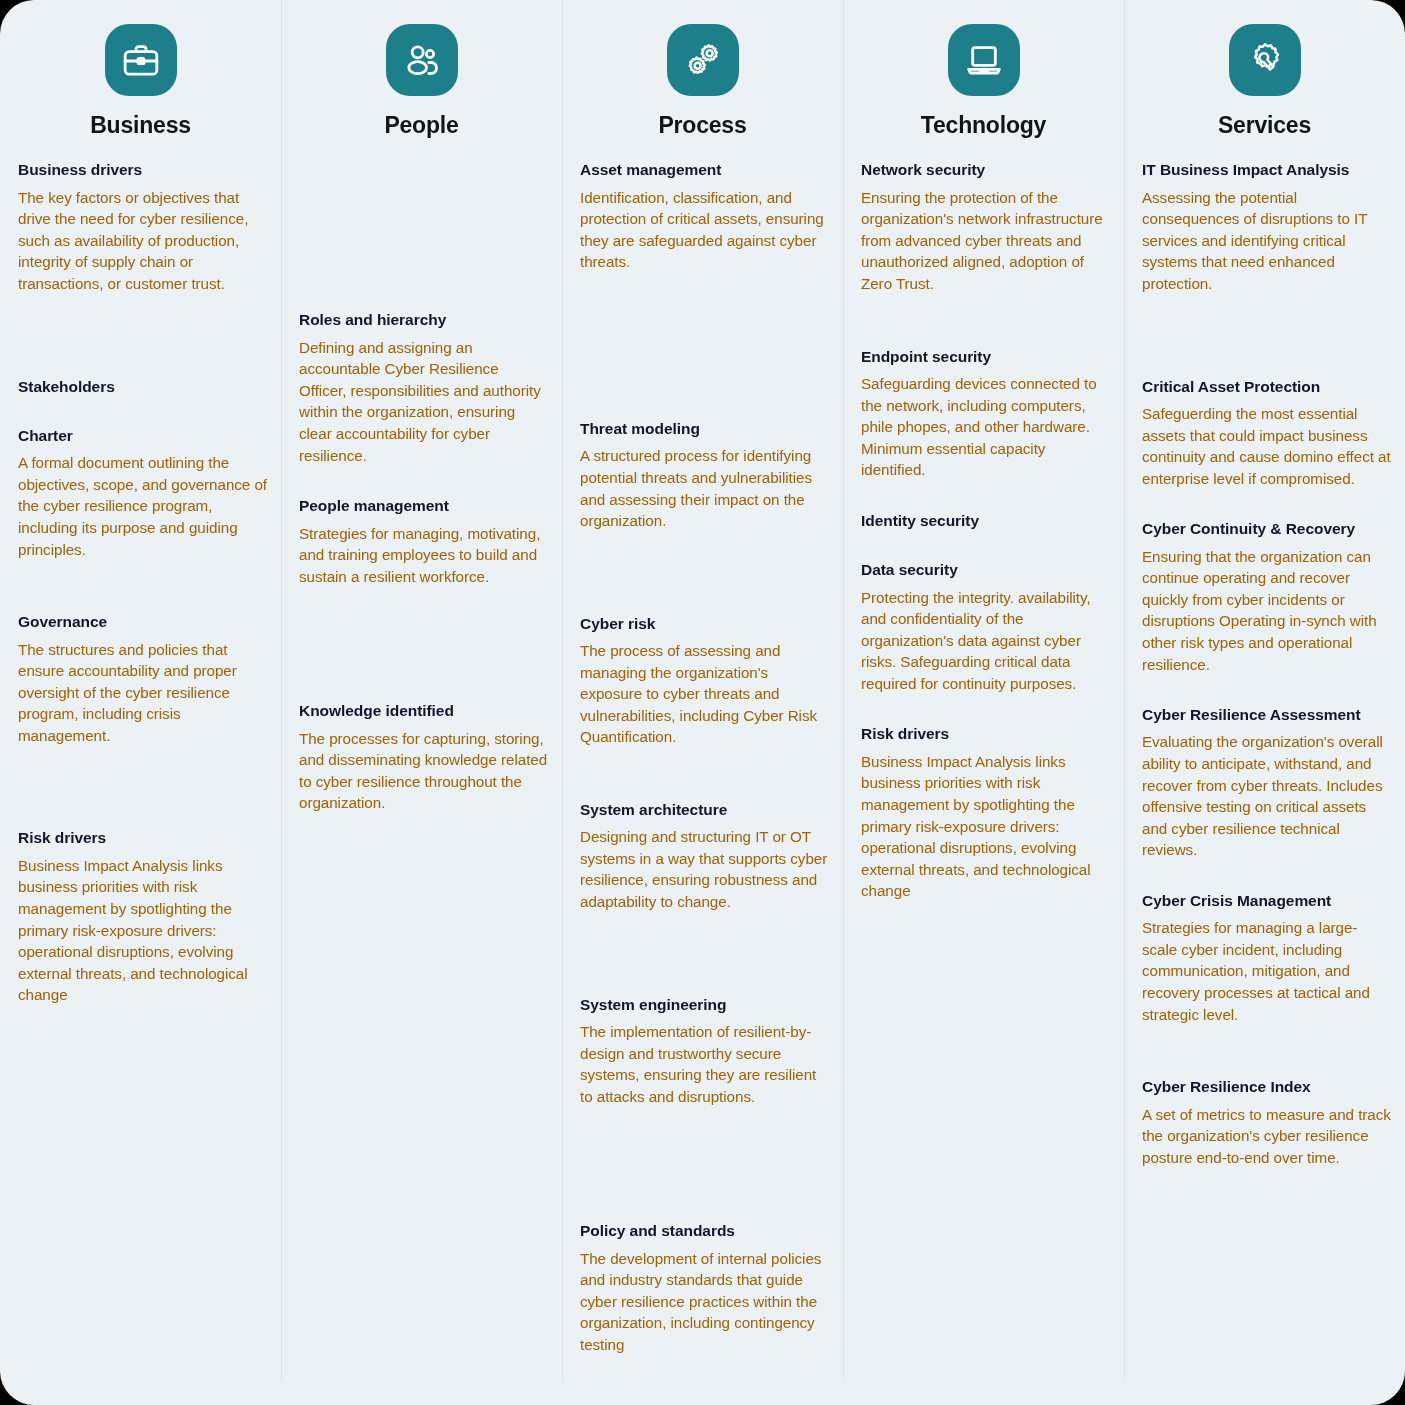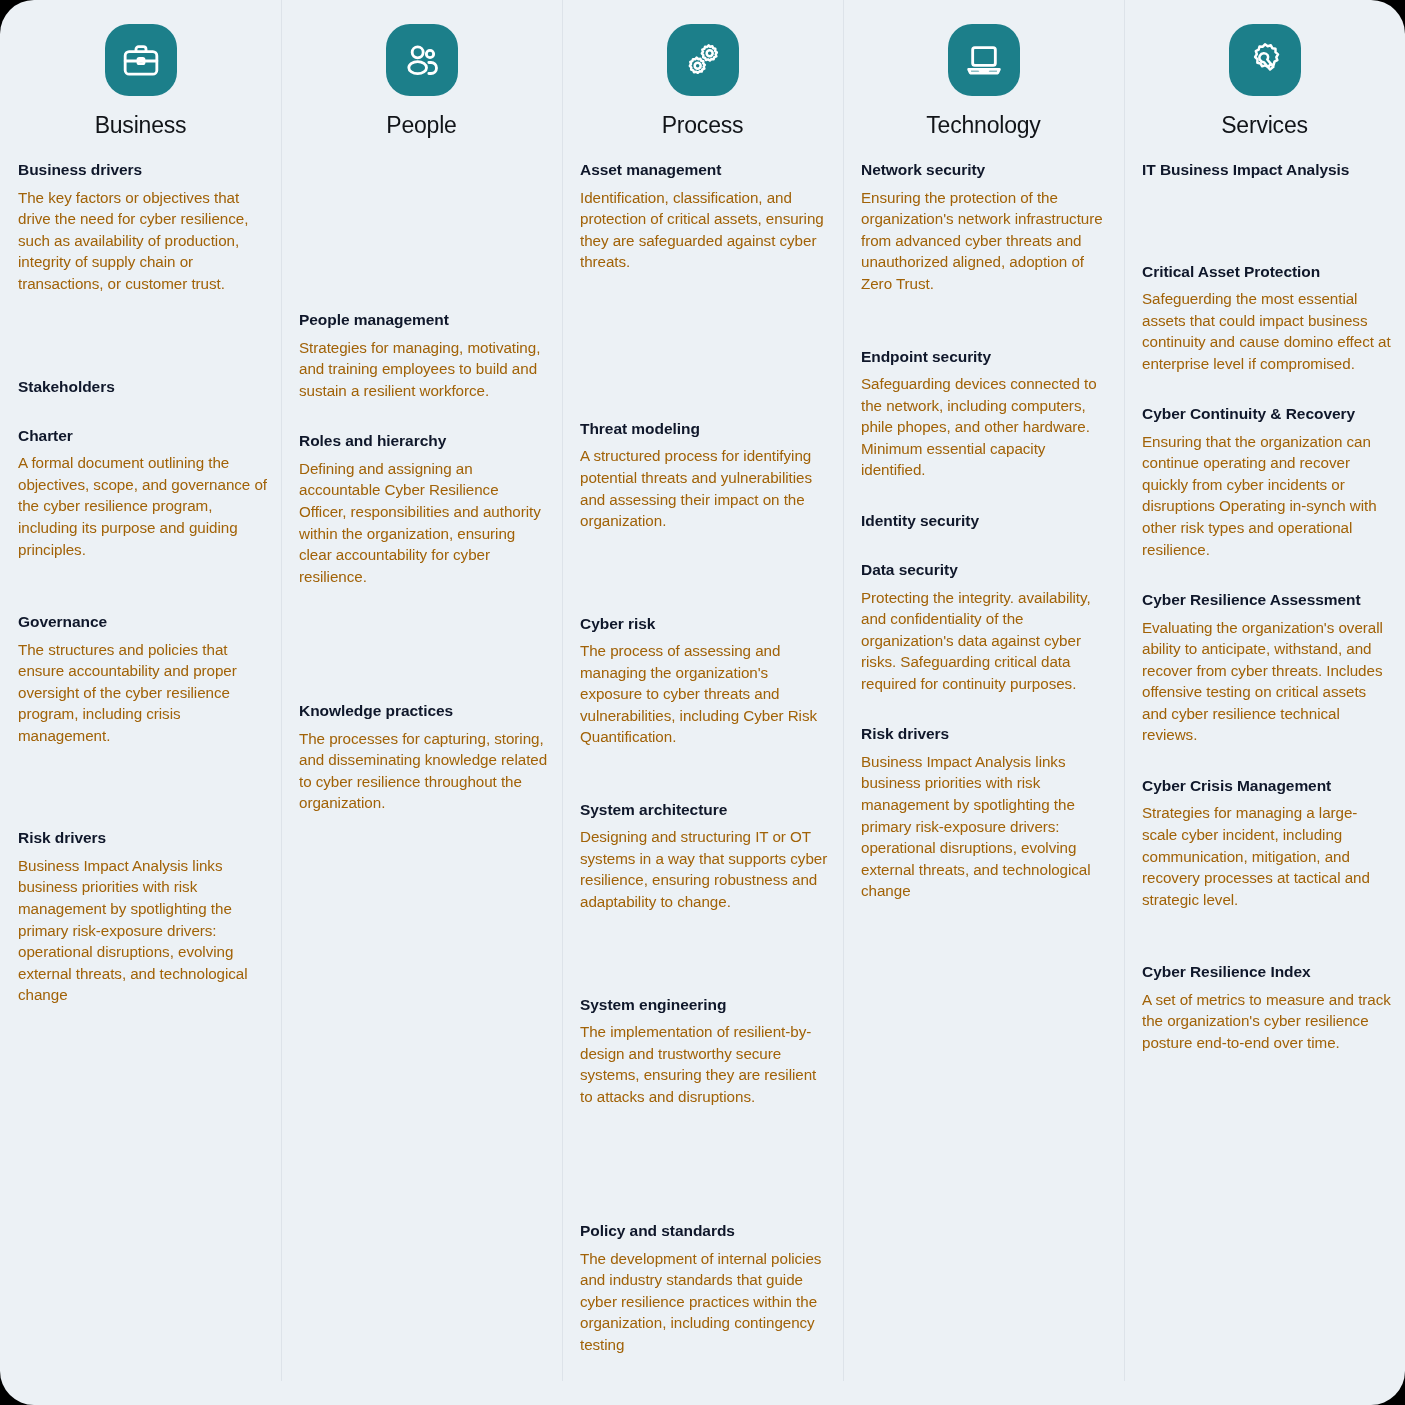--- a/index.html
+++ b/index.html
@@ -48,21 +48,21 @@
     display: flex;
     align-items: center;
     justify-content: center;
   }
 
   .icon-badge svg { display: block; }
 
   .head-title {
     margin-top: 17px;
     font-size: 23px;
-    font-weight: normal;
+    font-weight: bold;
     color: #111418;
     letter-spacing: -0.2px;
     line-height: 1.1;
   }
 
   
   #columns {
     display: flex;
     flex-direction: row;
     width: 100%;
@@ -200,30 +200,30 @@
       <div class="gap-md"></div>
       <div class="entry">
         <div class="entry-title">Risk drivers</div>
         <div class="entry-body">Business Impact Analysis links business priorities with risk management by spotlighting the primary risk-exposure drivers: operational disruptions, evolving external threats, and technological change</div>
       </div>
     </div>
 
     <div class="col">
       <div class="gap-xxl"></div>
       <div class="entry">
+        <div class="entry-title">Roles and hierarchy</div>
+        <div class="entry-body">Defining and assigning an accountable Cyber Resilience Officer, responsibilities and authority within the organization, ensuring clear accountability for cyber resilience.</div>
+      </div>
+      <div class="entry">
         <div class="entry-title">People management</div>
         <div class="entry-body">Strategies for managing, motivating, and training employees to build and sustain a resilient workforce.</div>
       </div>
-      <div class="entry">
-        <div class="entry-title">Roles and hierarchy</div>
-        <div class="entry-body">Defining and assigning an accountable Cyber Resilience Officer, responsibilities and authority within the organization, ensuring clear accountability for cyber resilience.</div>
-      </div>
       <div class="gap-lg"></div>
       <div class="entry">
-        <div class="entry-title">Knowledge practices</div>
+        <div class="entry-title">Knowledge identified</div>
         <div class="entry-body">The processes for capturing, storing, and disseminating knowledge related to cyber resilience throughout the organization.</div>
       </div>
       <div class="gap-lg"></div>
     </div>
 
     <div class="col">
       <div class="entry">
         <div class="entry-title">Asset management</div>
         <div class="entry-body">Identification, classification, and protection of critical assets, ensuring they are safeguarded against cyber threats.</div>
       </div>
@@ -273,20 +273,21 @@
       </div>
       <div class="entry">
         <div class="entry-title">Risk drivers</div>
         <div class="entry-body">Business Impact Analysis links business priorities with risk management by spotlighting the primary risk-exposure drivers: operational disruptions, evolving external threats, and technological change</div>
       </div>
     </div>
 
     <div class="col">
       <div class="entry">
         <div class="entry-title">IT Business Impact Analysis</div>
+        <div class="entry-body">Assessing the potential consequences of disruptions to IT services and identifying critical systems that need enhanced protection.</div>
       </div>
       <div class="gap-md"></div>
       <div class="entry">
         <div class="entry-title">Critical Asset Protection</div>
         <div class="entry-body">Safeguerding the most essential assets that could impact business continuity and cause domino effect at enterprise level if compromised.</div>
       </div>
       <div class="entry">
         <div class="entry-title">Cyber Continuity &amp; Recovery</div>
         <div class="entry-body">Ensuring that the organization can continue operating and recover quickly from cyber incidents or disruptions Operating in-synch with other risk types and operational resilience.</div>
       </div>

